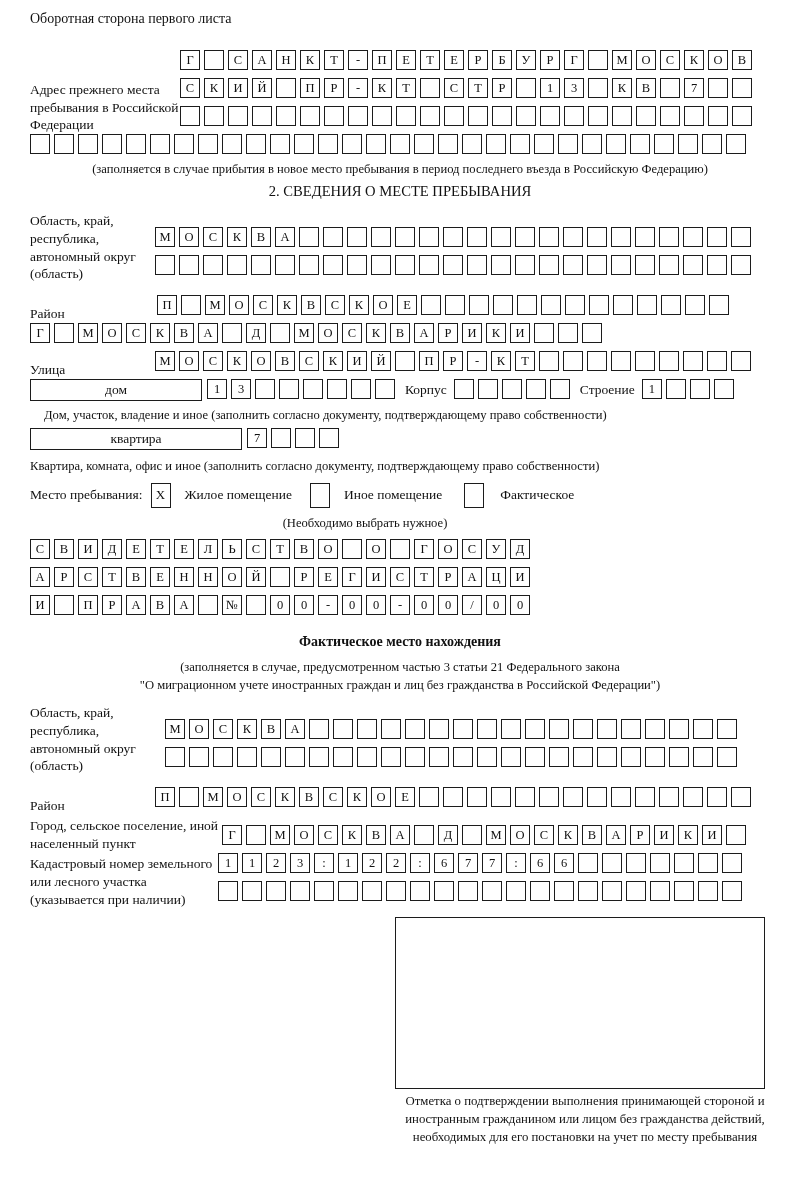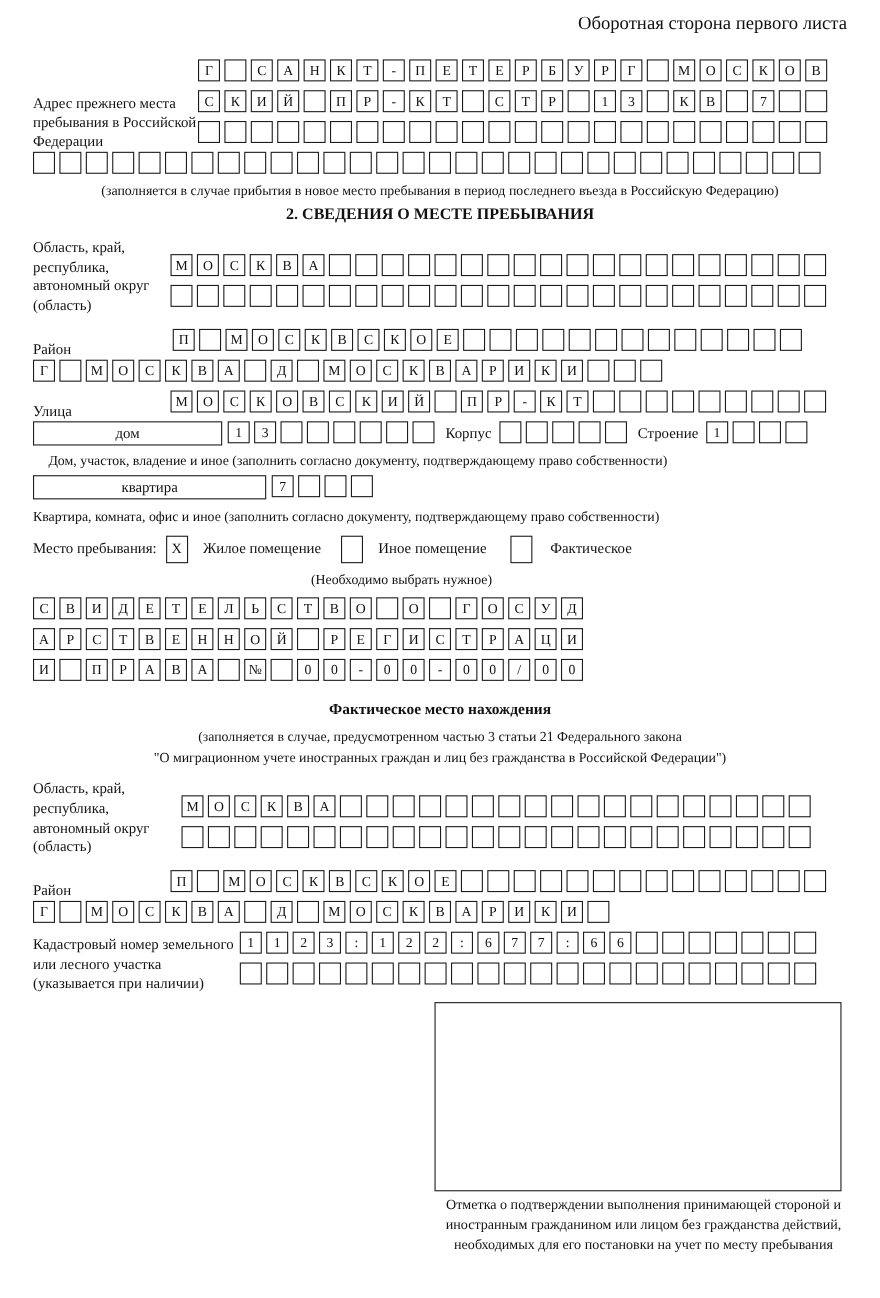--- a/index.html
+++ b/index.html
@@ -2,35 +2,35 @@
 <html><head>
 <meta charset="utf-8">
 <style>
   html,body{margin:0;padding:0;background:#ffffff;}
   body{
     width:800px;height:1180px;box-sizing:border-box;
     font-family:"Liberation Serif","DejaVu Serif",serif;
     color:#111;font-size:13.5px;line-height:1.3;
     padding:10px 30px 20px 30px;position:relative;overflow:hidden;
   }
-  .page-title{text-align:right;font-size:17px;margin-bottom:22px;}
+  .page-title{font-size:14px;margin-bottom:22px;}
   .frow{display:flex;align-items:flex-end;}
   .flabel{flex:0 0 auto;padding-top:2px;line-height:1.32;}
   .fcol{display:flex;flex-direction:column;}
   .cells{display:flex;gap:4px;height:21px;margin-bottom:7px;}
   .cell{
     flex:0 0 auto;width:20px;height:20px;box-sizing:border-box;
     border:1.6px solid #1c1c1c;display:flex;align-items:center;justify-content:center;
     font-size:12.5px;background:#fff;
   }
   .w150{width:150px;} .w125{width:125px;} .w127{width:127px;} .w153{width:153px;}
   .w135{width:135px;} .w192{width:192px;} .w188{width:188px;} .w218{width:218px;}
   .note{font-size:12.6px;line-height:1.25;}
   .center{text-align:center;}
-  .sec-title{text-align:center;font-weight:bold;font-size:14.6px;margin:4px 0 9px 0;}
+  .sec-title{text-align:center;font-weight:normal;font-size:14.6px;margin:4px 0 9px 0;}
   .mb12{margin-bottom:12px;}
   .mb4{margin-bottom:4px;}
   .hrow{display:flex;align-items:flex-start;margin-bottom:3px;}
   .named-box{
     box-sizing:border-box;border:1.6px solid #1c1c1c;height:22px;
     display:flex;align-items:center;justify-content:center;font-size:13.5px;margin-right:5px;
   }
   .nb170{width:172px;} .nb210{width:212px;}
   .inline-lbl{padding:2px 7px 0 10px;white-space:nowrap;}
   .stay-row{display:flex;align-items:center;margin:8px 0 8px 0;}
@@ -536,20 +536,21 @@
       <span class="cell"></span>
       <span class="cell"></span>
       <span class="cell"></span>
       <span class="cell"></span>
       <span class="cell"></span>
       <span class="cell"></span>
     </div>
 </div>
 
 <div class="frow">
+  <div class="flabel w192">Город, сельское поселение, иной населенный пункт</div>
   <div class="cells">
       <span class="cell">Г</span>
       <span class="cell"></span>
       <span class="cell">М</span>
       <span class="cell">О</span>
       <span class="cell">С</span>
       <span class="cell">К</span>
       <span class="cell">В</span>
       <span class="cell">А</span>
       <span class="cell"></span>

